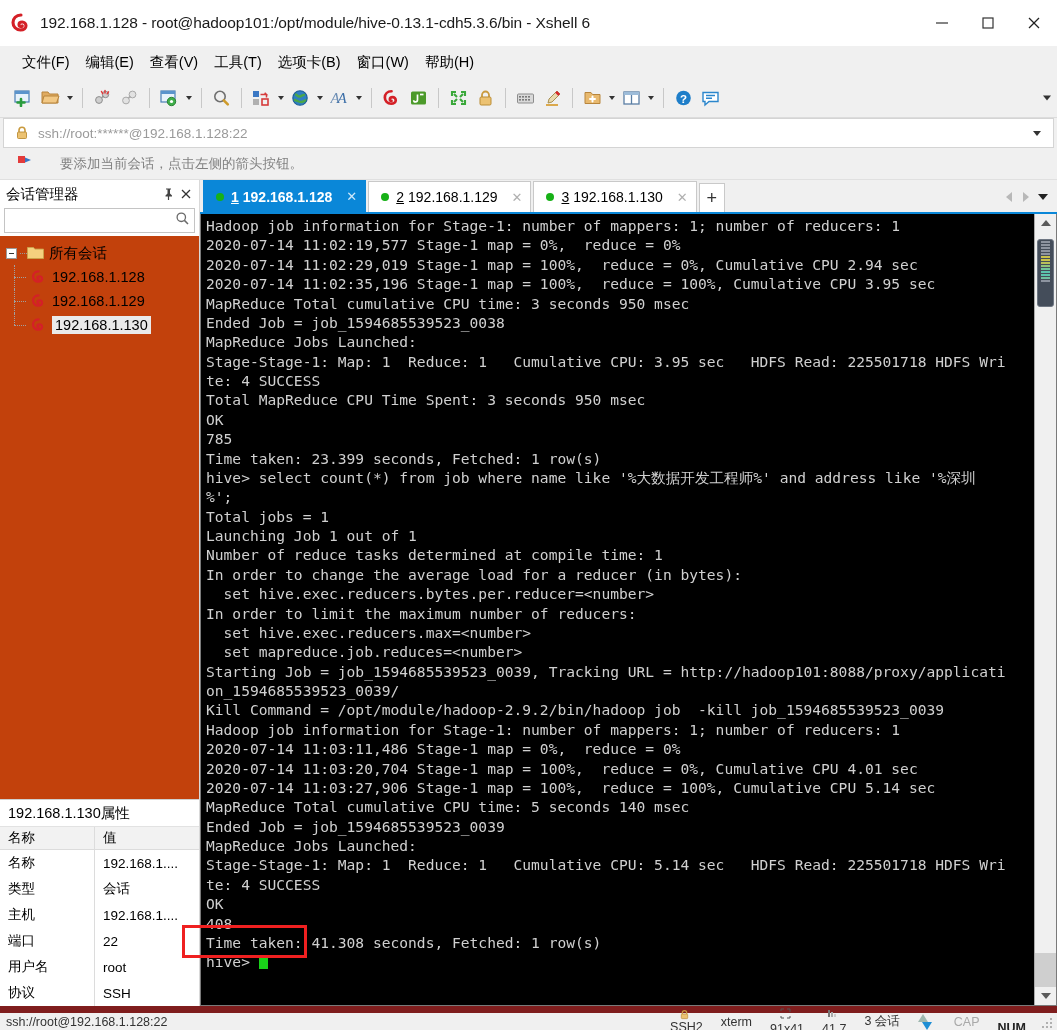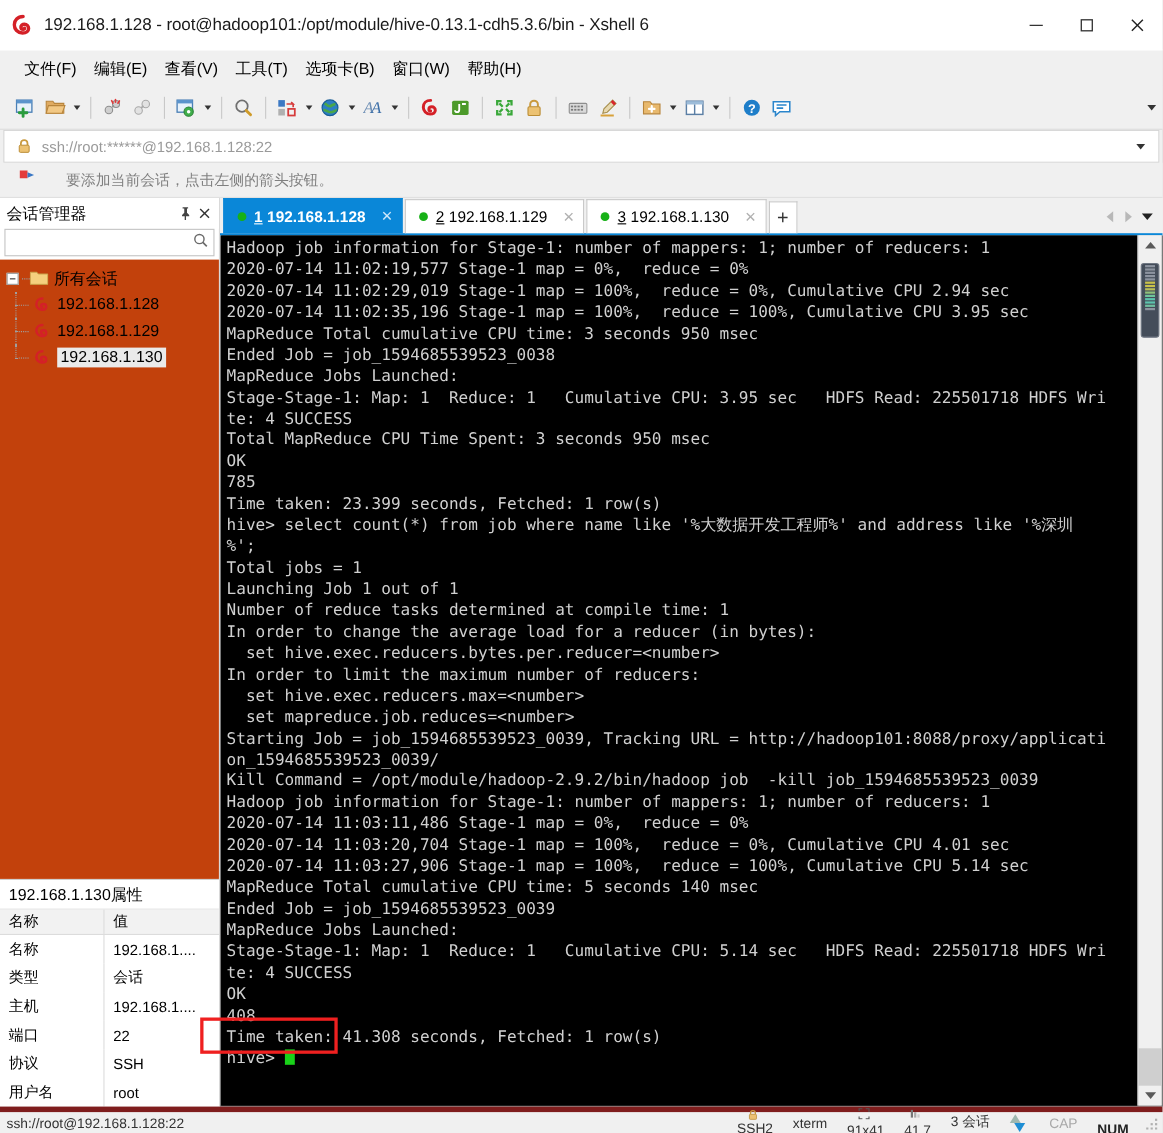--- a/index.html
+++ b/index.html
@@ -450,21 +450,21 @@
   .ts-lower {
     position:absolute; left:0; right:0; bottom:0; height: 34px;
     background: #cfcfcf;
   }
 
   
   .statusbar {
     height: 24px;
     flex: 0 0 auto;
     background: #f0f0f0;
-    border-top: 5px solid #7f1d1d;
+    border-top: 7px solid #7f1d1d;
     display: flex;
     align-items: center;
     font-size: 12.5px;
     color: #333;
     padding-left: 6px;
   }
   .sb-left { flex: 1 1 auto; white-space: nowrap; }
   .sb-seg {
     display: flex; align-items: center;
     padding: 0 9px;
@@ -811,26 +811,26 @@
         </div>
         <div class="props-row">
           <div class="pc1">主机</div>
           <div class="pc2">192.168.1....</div>
         </div>
         <div class="props-row">
           <div class="pc1">端口</div>
           <div class="pc2">22</div>
         </div>
         <div class="props-row">
+          <div class="pc1">用户名</div>
+          <div class="pc2">root</div>
+        </div>
+        <div class="props-row">
           <div class="pc1">协议</div>
           <div class="pc2">SSH</div>
-        </div>
-        <div class="props-row">
-          <div class="pc1">用户名</div>
-          <div class="pc2">root</div>
         </div>
       </div>
     </div>
 
     <div class="rightpane">
 
       <div class="tabstrip">
         <div class="tab active">
           <div class="tab-dot"></div>
           <div class="tab-num">1</div>

